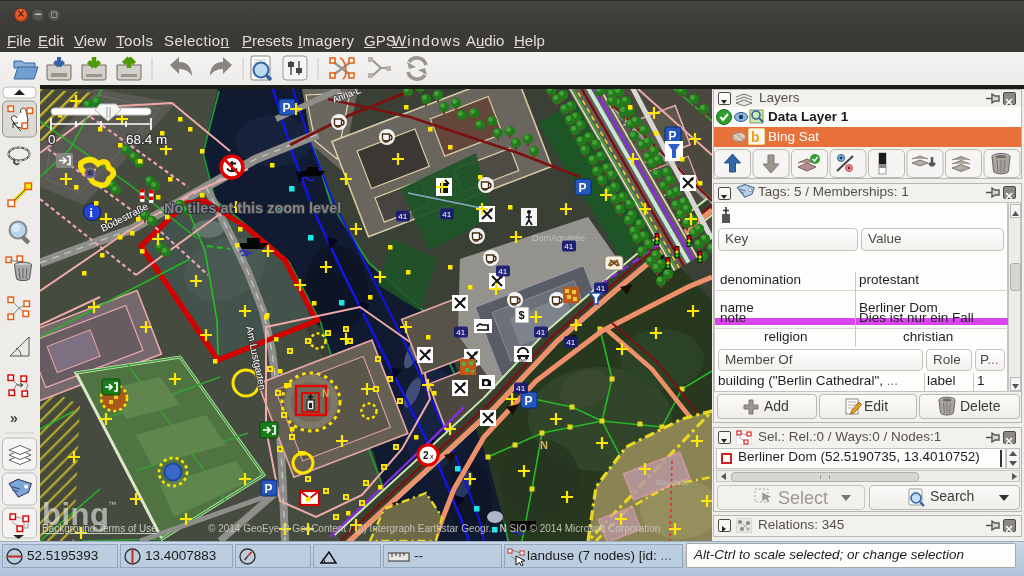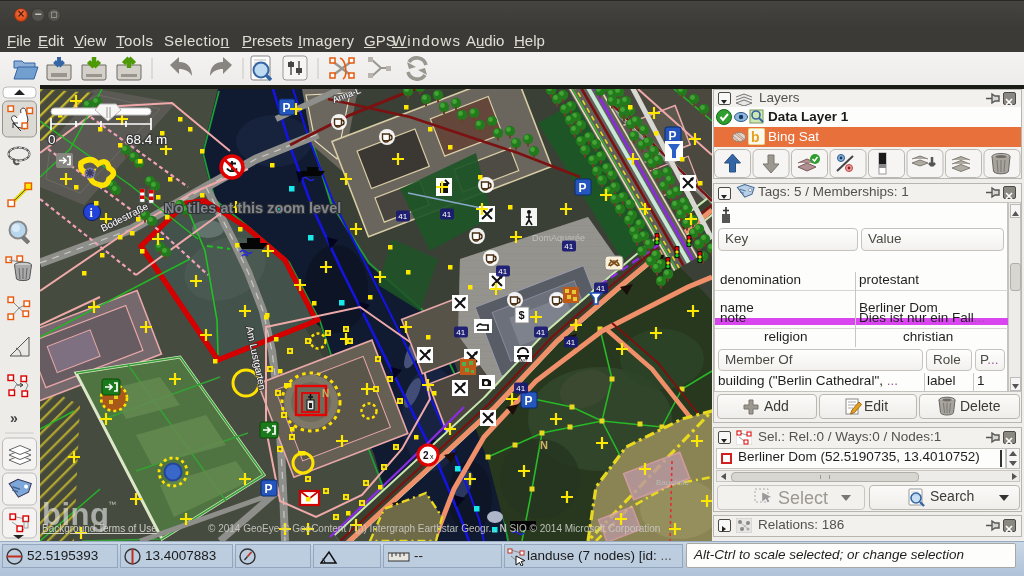--- a/index.html
+++ b/index.html
@@ -1314,21 +1314,21 @@
 
   <svg class="abs" style="left:24px;top:429px;" width="16" height="15">
         <rect x="0" y="0" width="16" height="15" fill="#E8E6E2" stroke="#ccc"></rect>
         <circle cx="4" cy="4" r="2" fill="#888"></circle>
         <circle cx="12" cy="5" r="2" fill="#888"></circle>
         <circle cx="6" cy="11" r="2" fill="#888"></circle>
         <circle cx="12" cy="11" r="1.6" fill="#aaa"></circle>
         <path d="M5 5 l6 5 M11 6 l-4 4" stroke="#aaa" stroke-width=".8"></path>
       </svg>
 
-  <div class="phead" style="left:46px;top:428px;">Relations: 186</div>
+  <div class="phead" style="left:46px;top:428px;">Relations: 345</div>
 
   <svg class="abs" style="left:273px;top:430px;" width="16" height="13">
         <path d="M1 6.5 h6 M7 2 v9 l3-2 h4 v-5 h-4 z" stroke="#555" stroke-width="1.4" fill="#D8D6D0"></path>
       </svg>
 
   <div class="hbtn" style="left:291px;top:430px;background:#8A8880;border-color:#4a4a46;"><svg width="10" height="10">
           <path d="M2 2 l6 6 M8 2 l-6 6" stroke="#fff" stroke-width="1.6"></path>
         </svg></div>
 
 </div>

